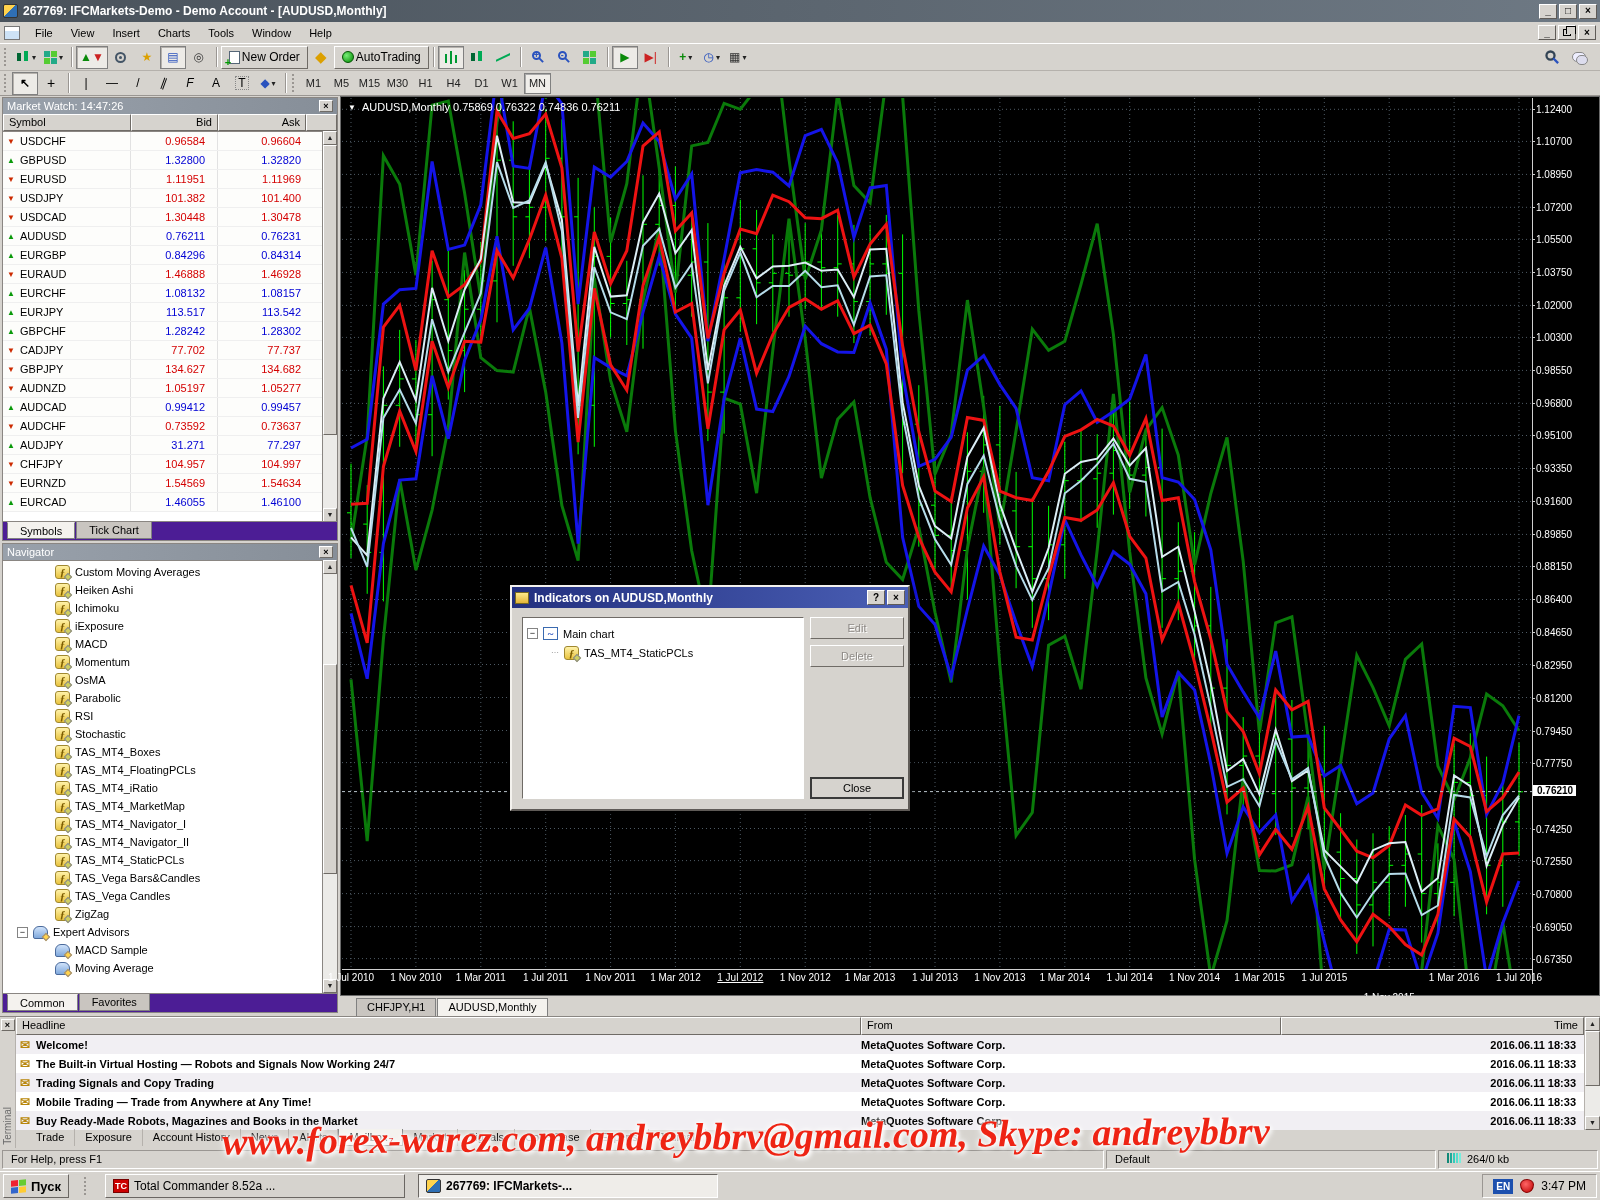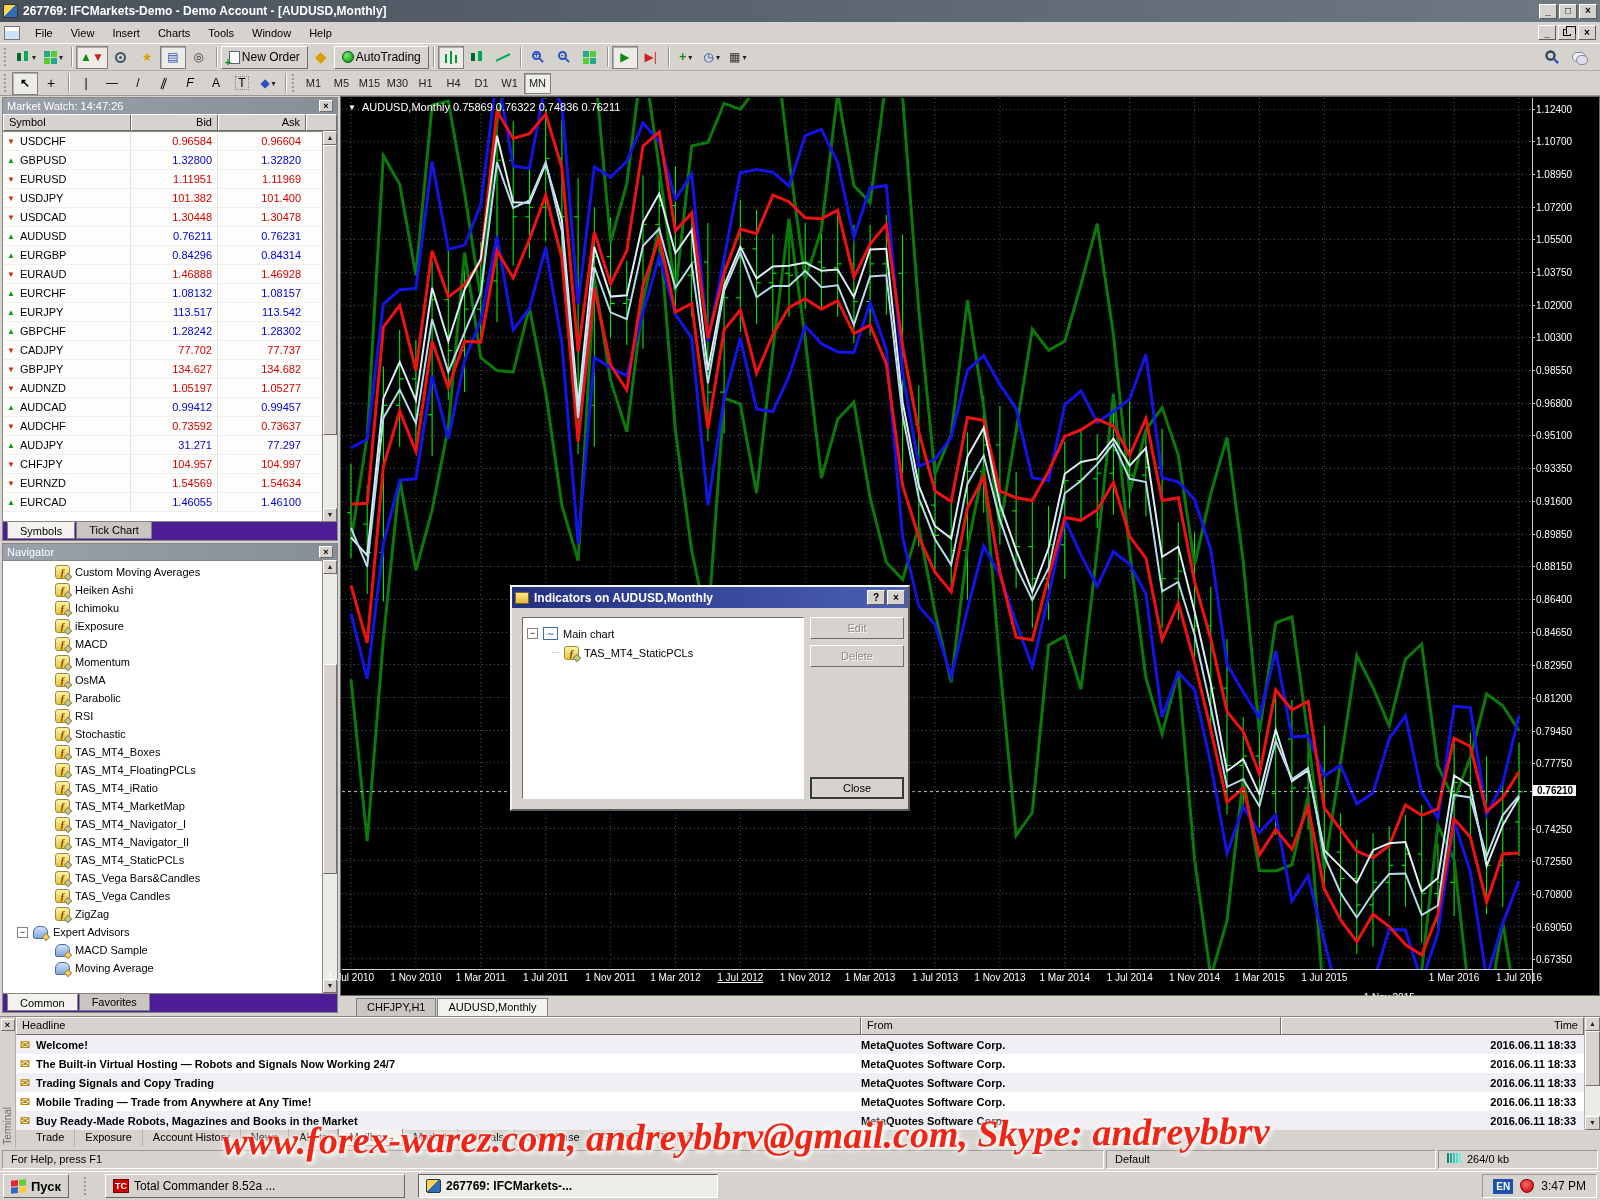--- a/index.html
+++ b/index.html
@@ -49,21 +49,21 @@
 .panel{position:absolute;border:1px solid #8a8682;background:#d6d3ce}
 .ptitle{height:16px;background:linear-gradient(90deg,#99a1ab,#868e98);color:#fff;display:flex;align-items:center;padding:0 4px;font-size:11px}
 .pclose{margin-left:auto;width:14px;height:12px;background:#d6d3ce;border:1px solid;border-color:#fff #6f6b66 #6f6b66 #fff;font:bold 9px "Liberation Sans",sans-serif;display:flex;align-items:center;justify-content:center;color:#000}
 
 #market-watch{left:2px;top:97px;width:336px;height:444px}
 .mw-head{display:flex;height:17px;background:#d6d3ce}
 .hcell{border:1px solid;border-color:#fff #6f6b66 #6f6b66 #fff;padding:1px 5px;font-size:11px}
 .mw-body{background:#fff;height:391px;overflow:hidden;border-top:1px solid #8a8682}
 .mw-row{display:flex;height:19px;border-bottom:1px solid #efefef;align-items:center;background:#fdfdfb}
 .mw-c1{width:128px;display:flex;align-items:center;gap:4px;padding-left:3px;border-right:1px solid #e2e2e2;height:100%}
-.mw-c2{width:87px;text-align:right;padding-right:5px;border-right:1px solid #e2e2e2;height:100%;line-height:19px}
+.mw-c2{width:87px;text-align:right;padding-right:12px;border-right:1px solid #e2e2e2;height:100%;line-height:19px}
 .mw-c3{width:88px;text-align:right;padding-right:5px;height:100%;line-height:19px}
 .pup{color:#0000d4}.pdn{color:#d40000}
 .arr{font-size:8px;width:10px;text-align:center}
 .arr.up{color:#0a9a0a}.arr.dn{color:#cc2a00}
 .vscroll{position:absolute;right:0;width:15px;background:#ecebe8;border-left:1px solid #8a8682}
 .sbtn{height:14px;background:#d6d3ce;border:1px solid;border-color:#fff #6f6b66 #6f6b66 #fff;font-size:7px;text-align:center;line-height:12px;color:#222}
 .sthumb{background:#d6d3ce;border:1px solid;border-color:#fff #6f6b66 #6f6b66 #fff}
 .btabs{position:absolute;left:0;bottom:0;width:100%;height:19px;display:flex;align-items:flex-start;padding-left:4px;background:#4c1d95;border-top:1px solid #8a8682}
 .btab{height:17px;padding:2px 12px;border:1px solid #808080;border-top:none;background:#c9c5c0;margin-right:1px;font-size:11px}
 .btab.active{background:#f4f2ee;font-weight:normal;border-top:1px solid #f4f2ee}

